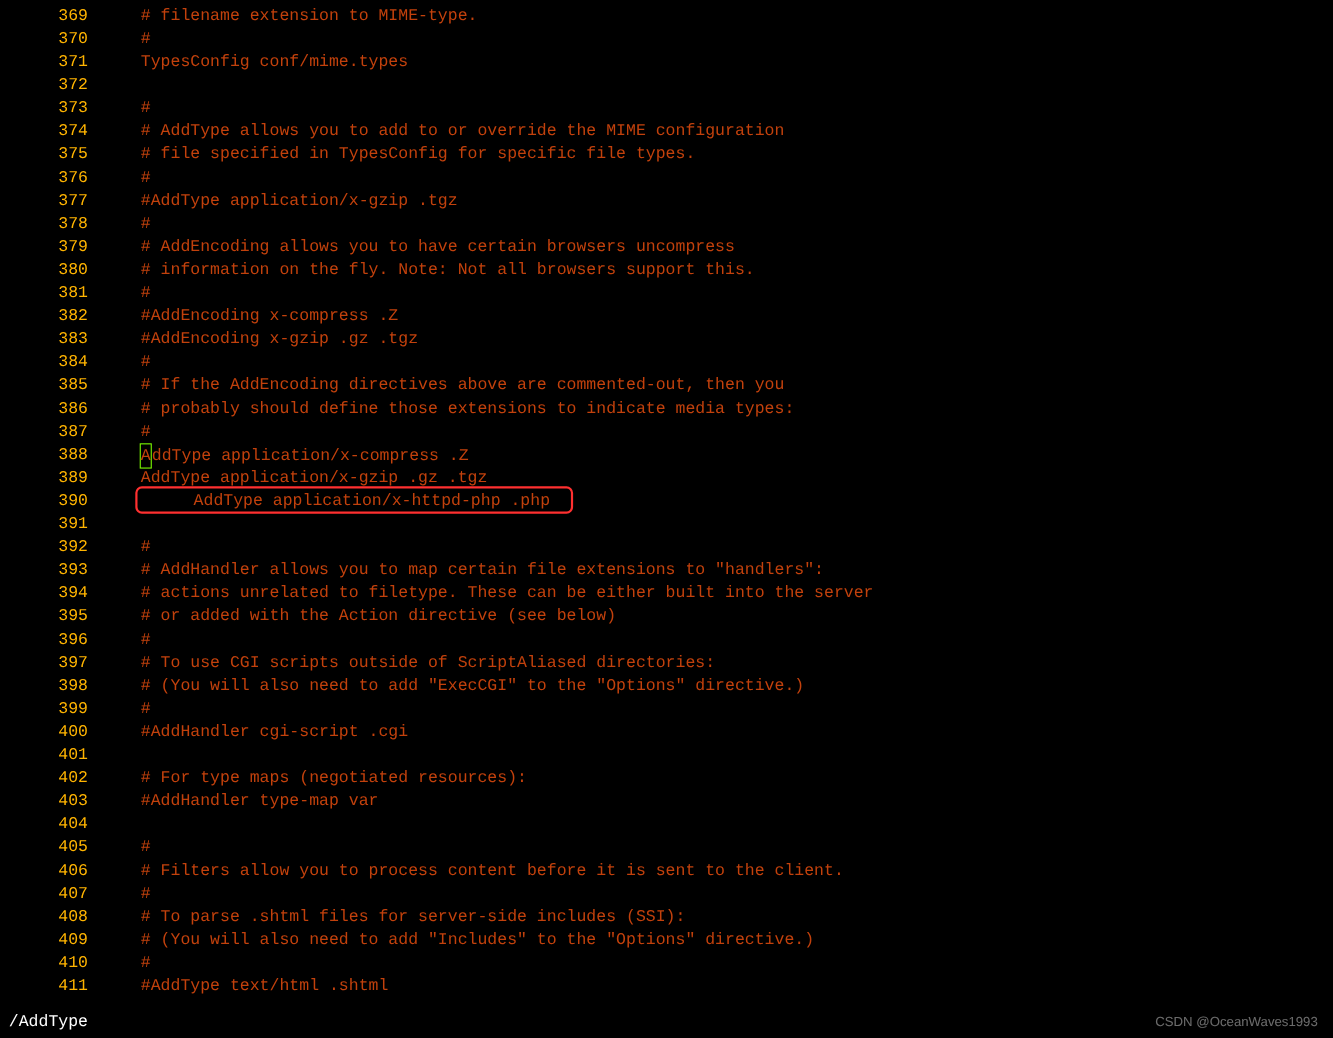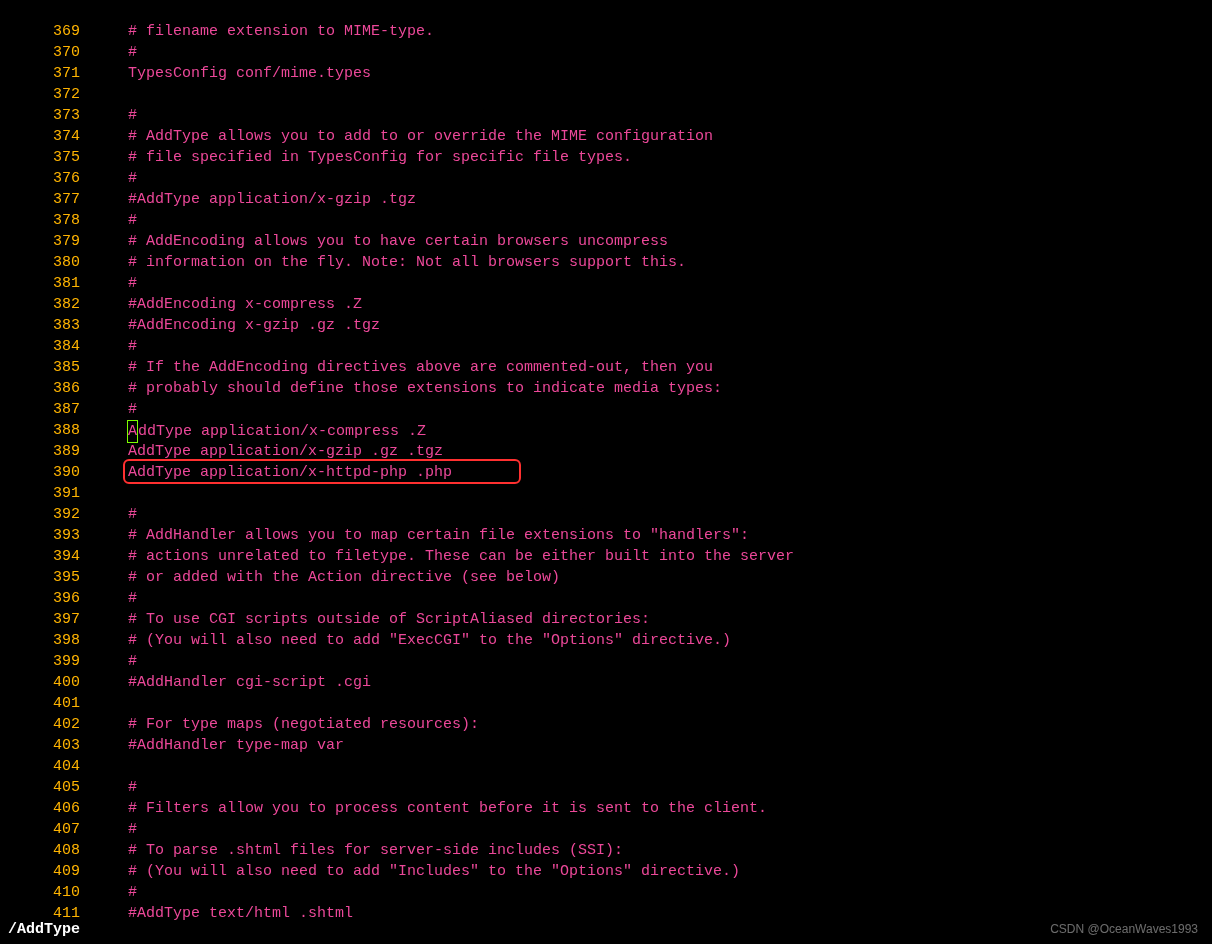--- a/index.html
+++ b/index.html
@@ -9,72 +9,72 @@
     color: #ffffff;
     font-family: "Consolas", "Courier New", monospace;
     font-size: 15px;
     line-height: 21px;
     width: 1212px;
     height: 944px;
     overflow: hidden;
     position: relative;
   }
   .editor {
-    padding-top: 21px;
+    padding-top: 4px;
     white-space: pre;
   }
   .line {
     display: flex;
     align-items: flex-start;
     height: 21px;
   }
   .lineno {
     width: 88px;
     color: #ffb400;
     text-align: right;
     padding-right: 8px;
     box-sizing: border-box;
     flex: 0 0 auto;
     user-select: none;
   }
   .code {
     flex: 1 1 auto;
-    color: #ec4899;
+    color: #c2410c;
     font-family: Liberation Mono, monospace;
   }
   .indent {
     display: inline-block;
     width: 40px; 
   }
   .cursor-box {
     border: 1px solid #7cfc00;
     display: inline-block;
     margin-left: -1px;
     padding: 0 0px;
   }
   .highlight-row {
     position: relative;
+    gap: 48px;
   }
   .highlight-box {
     position: absolute;
     left: 123px;
     top: -3px;
     height: 25px;
     width: 398px;
     border: 2.5px solid #ff3030;
     border-radius: 6px;
     pointer-events: none;
     box-sizing: border-box;
   }
   .status-line {
     position: absolute;
     left: 8px;
     bottom: 4px;
     color: #ffffff;
-    font-weight: bold;
   }
   .watermark {
     position: absolute;
     right: 14px;
     bottom: 4px;
     color: rgba(255,255,255,0.42);
     font-family: Arial, sans-serif;
     font-size: 12px;
   }
 </style>

